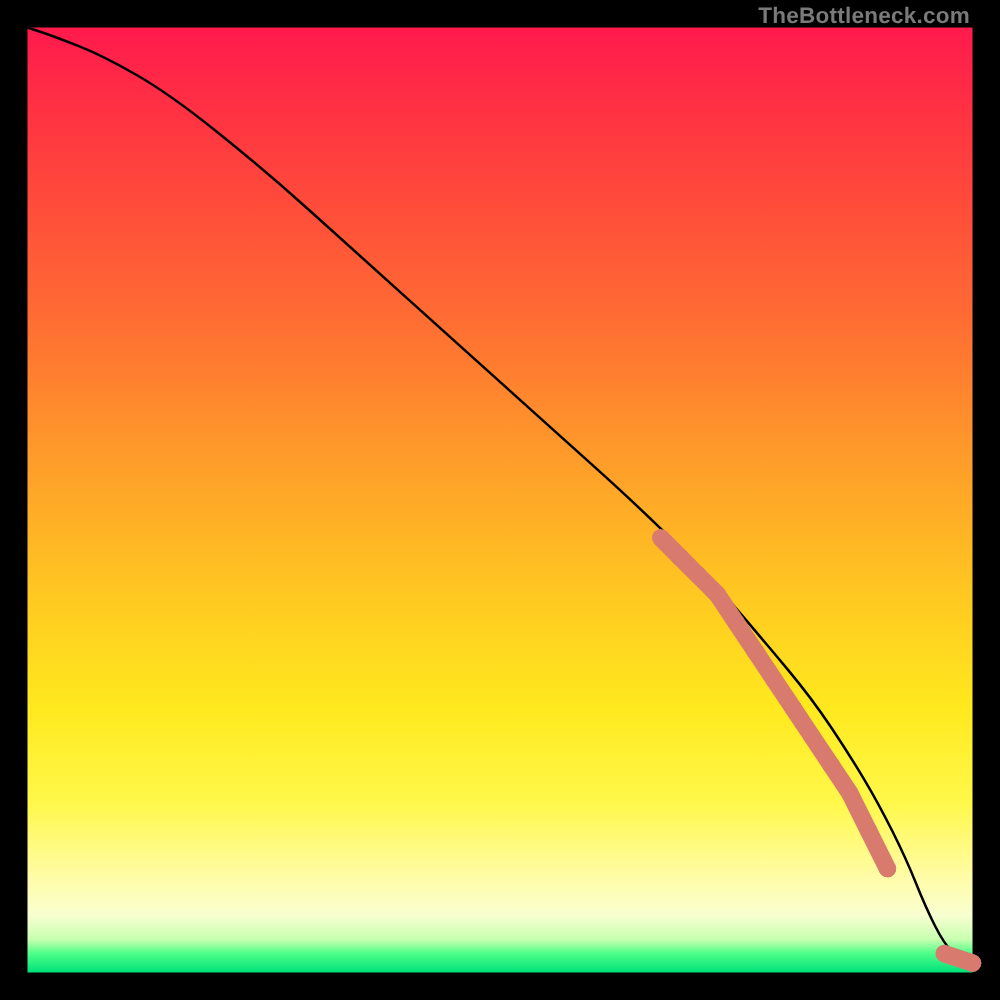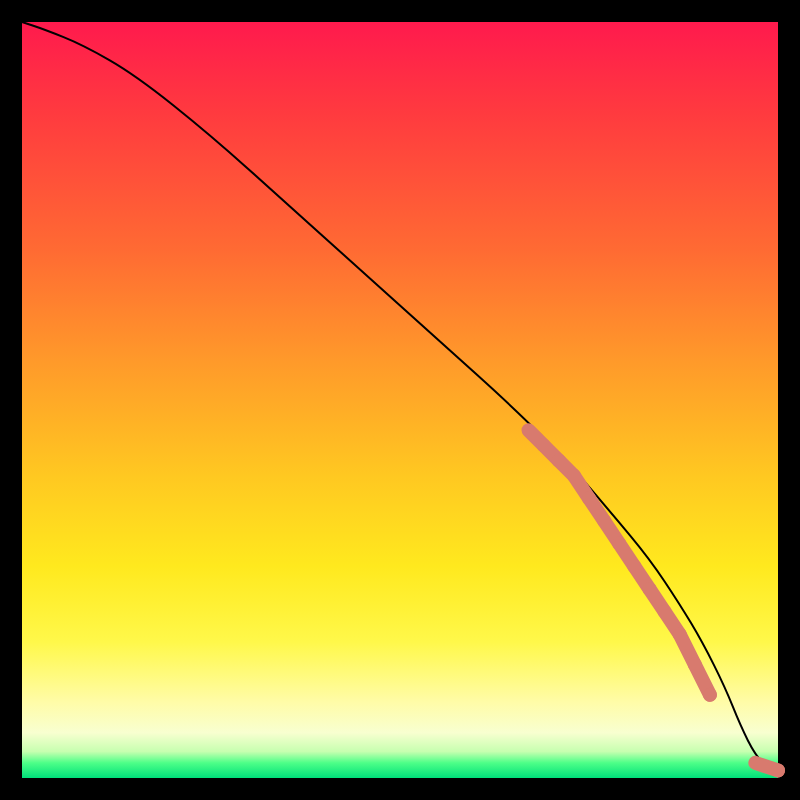--- a/index.html
+++ b/index.html
@@ -58,20 +58,21 @@
     stroke: #d87a6e;
     stroke-width: 14;
     stroke-linecap: round;
   }
 </style>
 </head>
 <body>
 
 <div class="stage">
 
+  <div class="attribution">TheBottleneck.com</div>
 
   <div class="plot-area">
     <svg class="curve" viewBox="0 0 756 756">
       <path class="curve-path" d="M 0,0 Q 0,0 11.34,3.7800000000000296 Q 22.68,7.560000000000059 41.58,15.120000000000061 Q 60.480000000000004,22.680000000000064 86.94,37.80000000000001 Q 113.39999999999999,52.91999999999996 151.2,83.15999999999997 Q 189,113.39999999999998 226.79999999999998,147.41999999999996 Q 264.59999999999997,181.43999999999994 302.4,215.45999999999995 Q 340.2,249.47999999999996 378,283.5 Q 415.8,317.52000000000004 453.6,351.54 Q 491.40000000000003,385.56 517.86,412.02 Q 544.3199999999999,438.48 567,464.94000000000005 Q 589.6800000000001,491.40000000000003 608.58,514.08 Q 627.48,536.76 642.6,559.44 Q 657.72,582.12 669.06,601.02 Q 680.4,619.9200000000001 691.74,642.6 Q 703.08,665.28 710.64,684.1800000000001 Q 718.1999999999999,703.08 725.76,718.2 Q 733.3199999999999,733.32 740.8799999999999,740.8800000000001 Q 748.4399999999999,748.44 752.22,748.44 T 756,748.44"></path>
       <g>
           <line class="marker-seg" x1="506.52000000000004" y1="408.24" x2="521.64" y2="423.36"></line>
           <line class="marker-seg" x1="521.64" y1="423.36" x2="536.76" y2="438.48"></line>
           <line class="marker-seg" x1="536.76" y1="438.48" x2="551.88" y2="453.59999999999997"></line>
           <line class="marker-seg" x1="551.88" y1="453.59999999999997" x2="567" y2="476.28000000000003"></line>
           <line class="marker-seg" x1="567" y1="476.28000000000003" x2="582.12" y2="498.96"></line>

